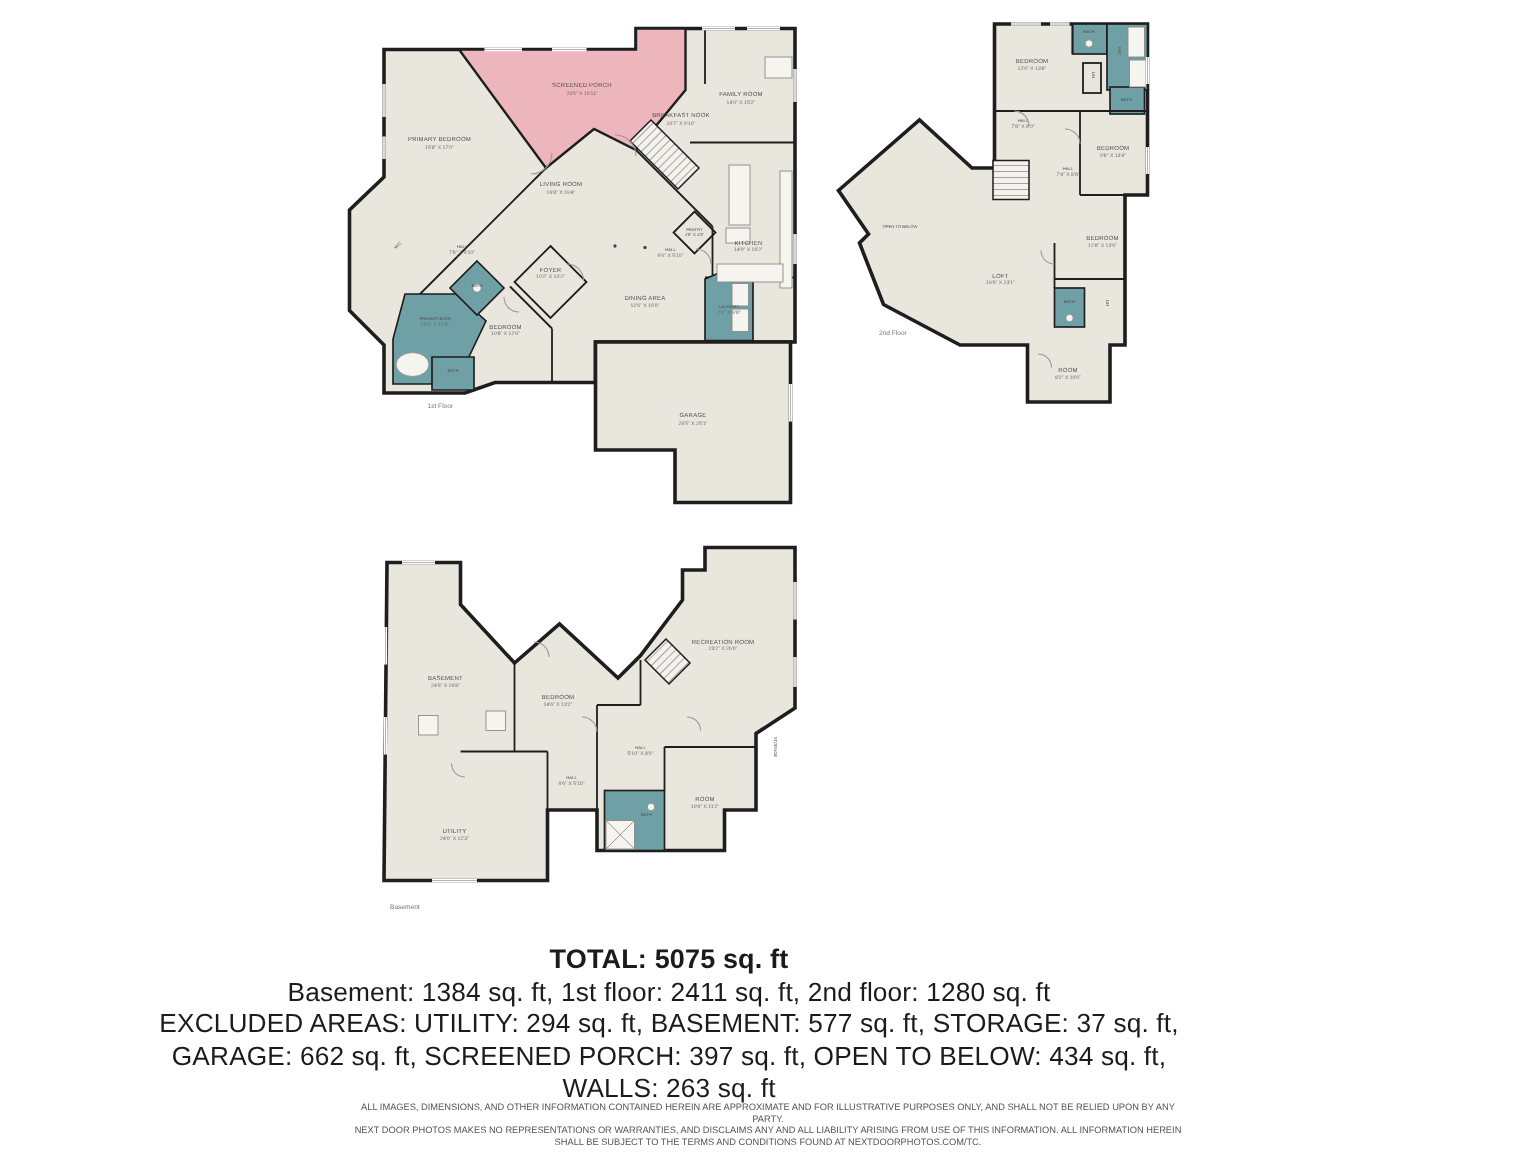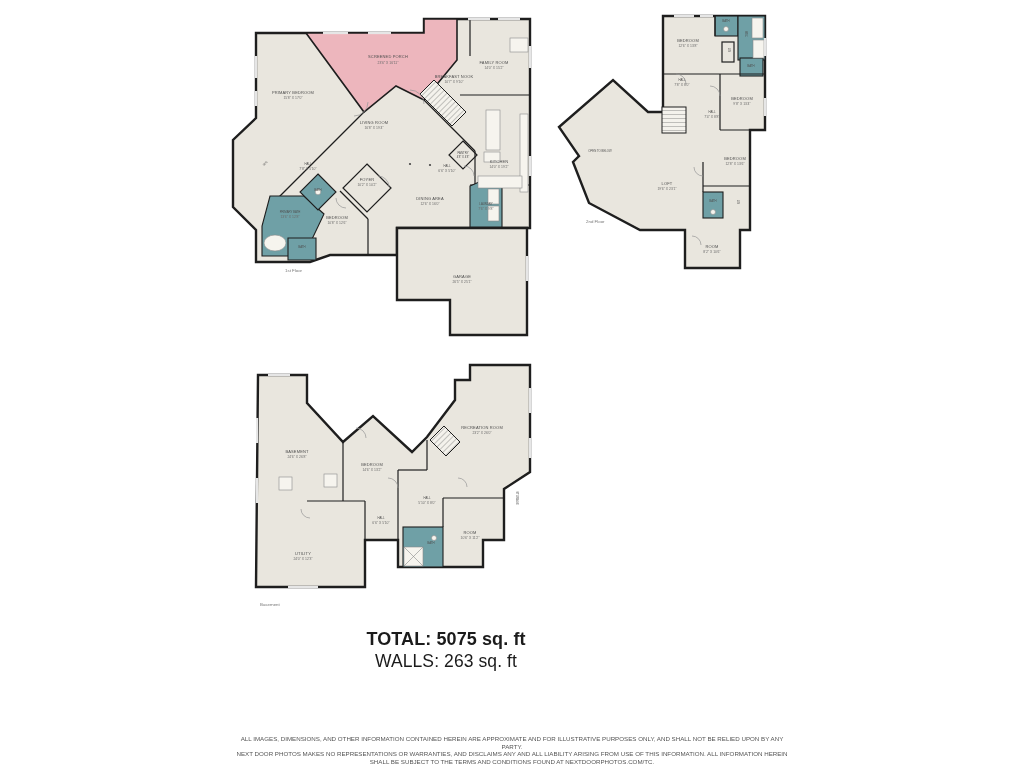--- a/index.html
+++ b/index.html
@@ -313,20 +313,23 @@
       <text class="rdims" x="222" y="180.5">10'6" X 11'2"</text>
       <text class="rsmall" transform="translate(268,140) rotate(90)">STORAGE</text>
       <text class="rname" x="55" y="197">UTILITY</text>
       <text class="rdims" x="55" y="202">24'0" X 12'3"</text>
     </g>
     <text class="caption" x="12" y="248">Basement</text>
   </svg>
 
   <div class="summary">
     <div class="total">TOTAL: 5075 sq. ft</div>
+    <div>Basement: 1384 sq. ft, 1st floor: 2411 sq. ft, 2nd floor: 1280 sq. ft</div>
+    <div>EXCLUDED AREAS: UTILITY: 294 sq. ft, BASEMENT: 577 sq. ft, STORAGE: 37 sq. ft,</div>
+    <div>GARAGE: 662 sq. ft, SCREENED PORCH: 397 sq. ft, OPEN TO BELOW: 434 sq. ft,</div>
     <div>WALLS: 263 sq. ft</div>
   </div>
 
   <div class="disclaimer">
     <div>ALL IMAGES, DIMENSIONS, AND OTHER INFORMATION CONTAINED HEREIN ARE APPROXIMATE AND FOR ILLUSTRATIVE PURPOSES ONLY, AND SHALL NOT BE RELIED UPON BY ANY PARTY.</div>
     <div>NEXT DOOR PHOTOS MAKES NO REPRESENTATIONS OR WARRANTIES, AND DISCLAIMS ANY AND ALL LIABILITY ARISING FROM USE OF THIS INFORMATION. ALL INFORMATION HEREIN</div>
     <div>SHALL BE SUBJECT TO THE TERMS AND CONDITIONS FOUND AT NEXTDOORPHOTOS.COM/TC.</div>
   </div>
 
 </div>

